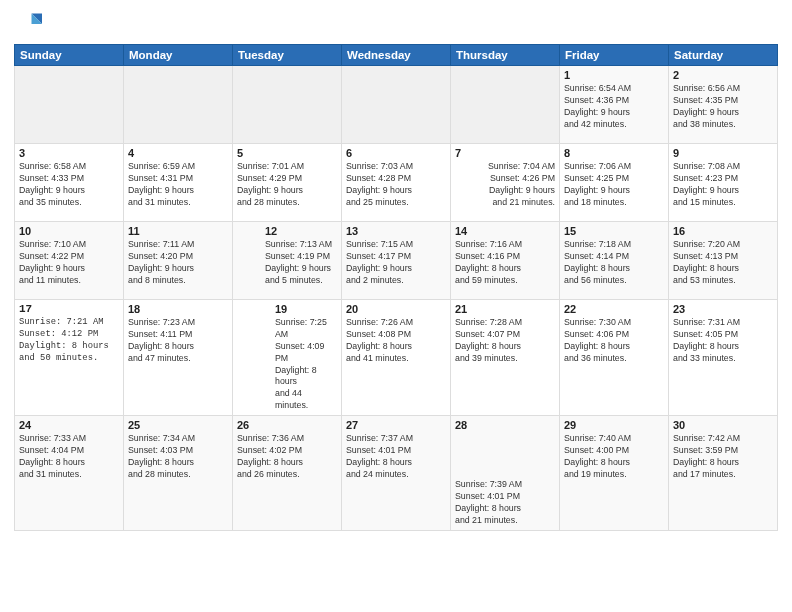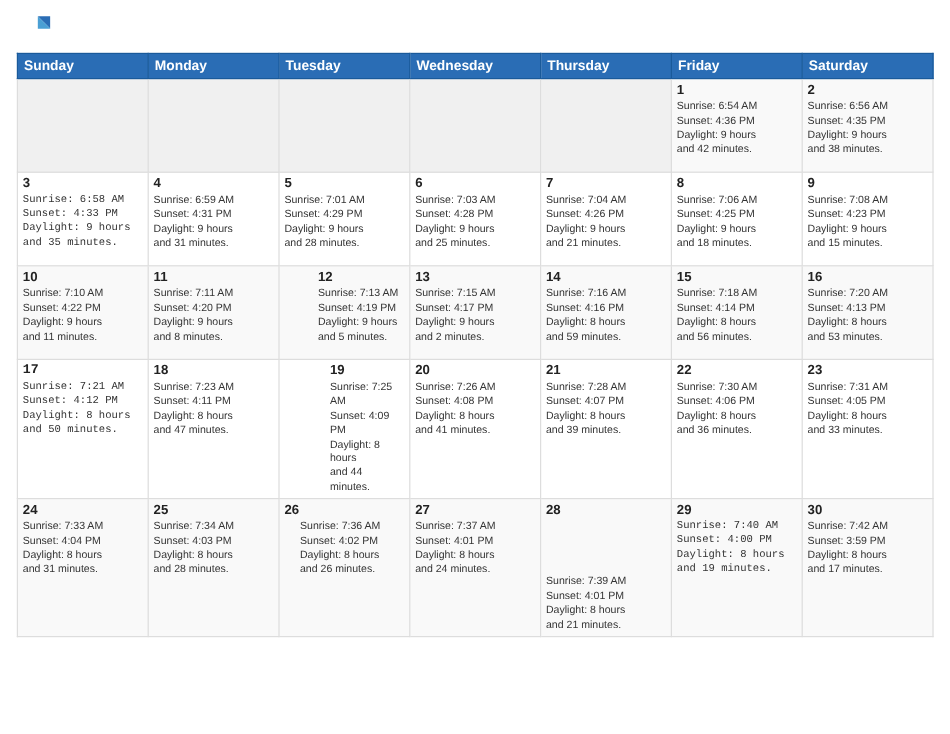--- a/index.html
+++ b/index.html
@@ -154,21 +154,21 @@
             <span class="day-num">2</span>
             <div class="day-info" style="white-space: pre-line;">Sunrise: 6:56 AM
 Sunset: 4:35 PM
 Daylight: 9 hours
 and 38 minutes.</div>
           </td>
         </tr>
         <tr>
           <td style="background: rgb(255, 255, 255);">
             <span class="day-num">3</span>
-            <div class="day-info" style="white-space: pre-line; font-family: Liberation Mono, monospace;">Sunrise: 6:58 AM
+            <div class="day-info" style="white-space: pre-line;">Sunrise: 6:58 AM
 Sunset: 4:33 PM
 Daylight: 9 hours
 and 35 minutes.</div>
           </td>
           <td style="background: rgb(255, 255, 255);">
             <span class="day-num">4</span>
             <div class="day-info" style="white-space: pre-line;">Sunrise: 6:59 AM
 Sunset: 4:31 PM
 Daylight: 9 hours
 and 31 minutes.</div>
@@ -182,21 +182,21 @@
           </td>
           <td style="background: rgb(255, 255, 255);">
             <span class="day-num">6</span>
             <div class="day-info" style="white-space: pre-line;">Sunrise: 7:03 AM
 Sunset: 4:28 PM
 Daylight: 9 hours
 and 25 minutes.</div>
           </td>
           <td style="background: rgb(255, 255, 255);">
             <span class="day-num">7</span>
-            <div class="day-info" style="white-space: pre-line;">Sunrise: 7:04 AM
+            <div class="day-info" style="white-space: pre-line; text-align: right;">Sunrise: 7:04 AM
 Sunset: 4:26 PM
 Daylight: 9 hours
 and 21 minutes.</div>
           </td>
           <td style="background: rgb(255, 255, 255);">
             <span class="day-num">8</span>
             <div class="day-info" style="white-space: pre-line;">Sunrise: 7:06 AM
 Sunset: 4:25 PM
 Daylight: 9 hours
 and 18 minutes.</div>
@@ -321,42 +321,42 @@
           </td>
           <td style="background: rgb(249, 249, 249);">
             <span class="day-num">25</span>
             <div class="day-info" style="white-space: pre-line;">Sunrise: 7:34 AM
 Sunset: 4:03 PM
 Daylight: 8 hours
 and 28 minutes.</div>
           </td>
           <td style="background: rgb(249, 249, 249);">
             <span class="day-num">26</span>
-            <div class="day-info" style="white-space: pre-line; margin-left: 13px;">Sunrise: 7:36 AM
+            <div class="day-info" style="white-space: pre-line;">Sunrise: 7:36 AM
 Sunset: 4:02 PM
 Daylight: 8 hours
 and 26 minutes.</div>
           </td>
           <td style="background: rgb(249, 249, 249);">
             <span class="day-num">27</span>
             <div class="day-info" style="white-space: pre-line;">Sunrise: 7:37 AM
 Sunset: 4:01 PM
 Daylight: 8 hours
 and 24 minutes.</div>
           </td>
           <td style="background: rgb(249, 249, 249);">
             <span class="day-num">28</span>
             <div class="day-info" style="white-space: pre-line; margin-top: 48px;">Sunrise: 7:39 AM
 Sunset: 4:01 PM
 Daylight: 8 hours
 and 21 minutes.</div>
           </td>
           <td style="background: rgb(249, 249, 249);">
             <span class="day-num">29</span>
-            <div class="day-info" style="white-space: pre-line; font-family: Liberation Mono, monospace;">Sunrise: 7:40 AM
+            <div class="day-info" style="white-space: pre-line;">Sunrise: 7:40 AM
 Sunset: 4:00 PM
 Daylight: 8 hours
 and 19 minutes.</div>
           </td>
           <td style="background: rgb(249, 249, 249);">
             <span class="day-num">30</span>
             <div class="day-info" style="white-space: pre-line;">Sunrise: 7:42 AM
 Sunset: 3:59 PM
 Daylight: 8 hours
 and 17 minutes.</div>

